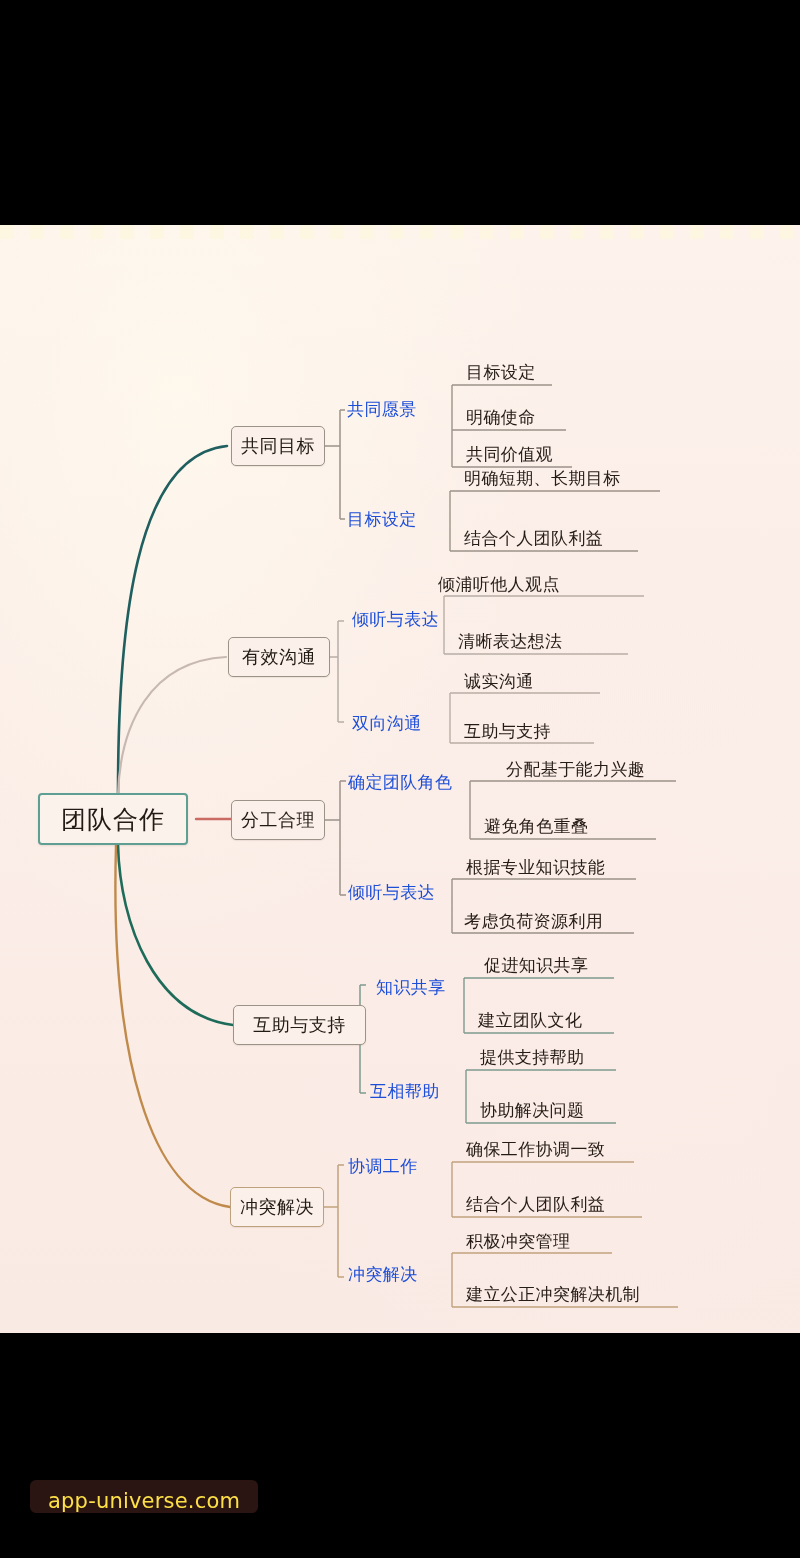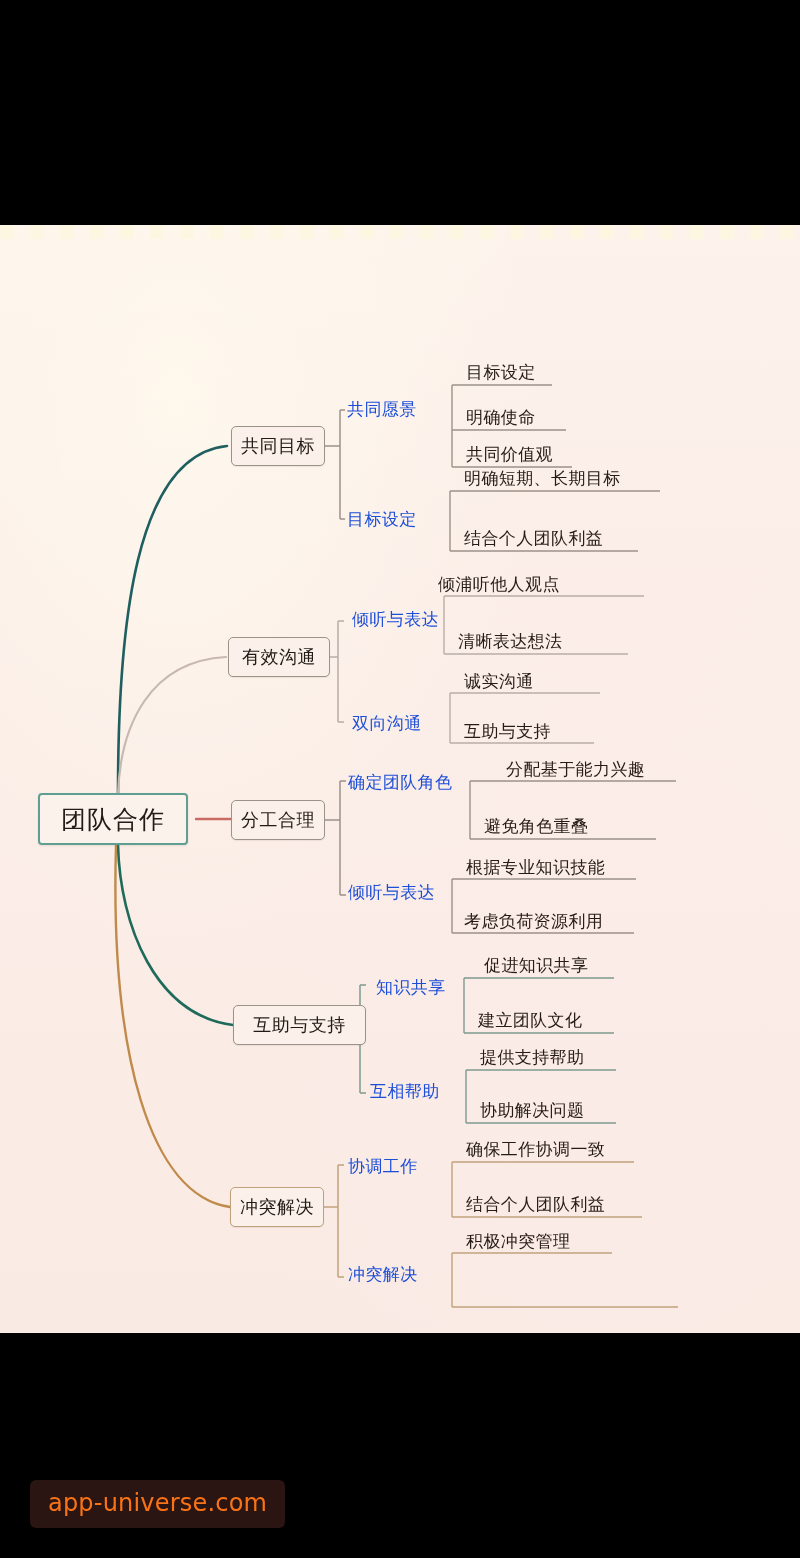--- a/index.html
+++ b/index.html
@@ -125,25 +125,25 @@
     white-space: nowrap;
     letter-spacing: 0.4px;
     padding: 1px 6px 3px 6px;
   }
 
   
   #watermark {
     position: absolute;
     left: 30px;
     top: 1480px;
-    padding: 9px 18px 11px 18px;
+    padding: 9px 18px 0 18px;
     background: #2a1512;
     border-radius: 6px;
-    color: #f97316;
-    font-size: 24px;
+    color: #fde047;
+    font-size: 21px;
     letter-spacing: 0.2px;
     font-family: "DejaVu Sans", "Liberation Sans", sans-serif;
   }
 </style>
 </head>
 <body>
 
 <div id="canvas">
   <div id="paper-wash"></div>
   <div id="top-dots"></div>
@@ -306,17 +306,18 @@
   <div class="node l1 tone-brown" style="left:230px; top:962px; width:94px;">
     <span>冲突解决</span>
   </div>
 
   <div class="l2" style="left:348px; top:930px;">协调工作</div>
   <div class="l2" style="left:348px; top:1038px;">冲突解决</div>
 
   <div class="leaf" style="left:460px; top:912px;">确保工作协调一致</div>
   <div class="leaf" style="left:460px; top:967px;">结合个人团队利益</div>
   <div class="leaf" style="left:460px; top:1004px;">积极冲突管理</div>
+  <div class="leaf" style="left:460px; top:1057px;">建立公正冲突解决机制</div>
 </div>
 
 <div id="watermark">
   <span>app-universe.com</span>
 </div>
 
 </body></html>

